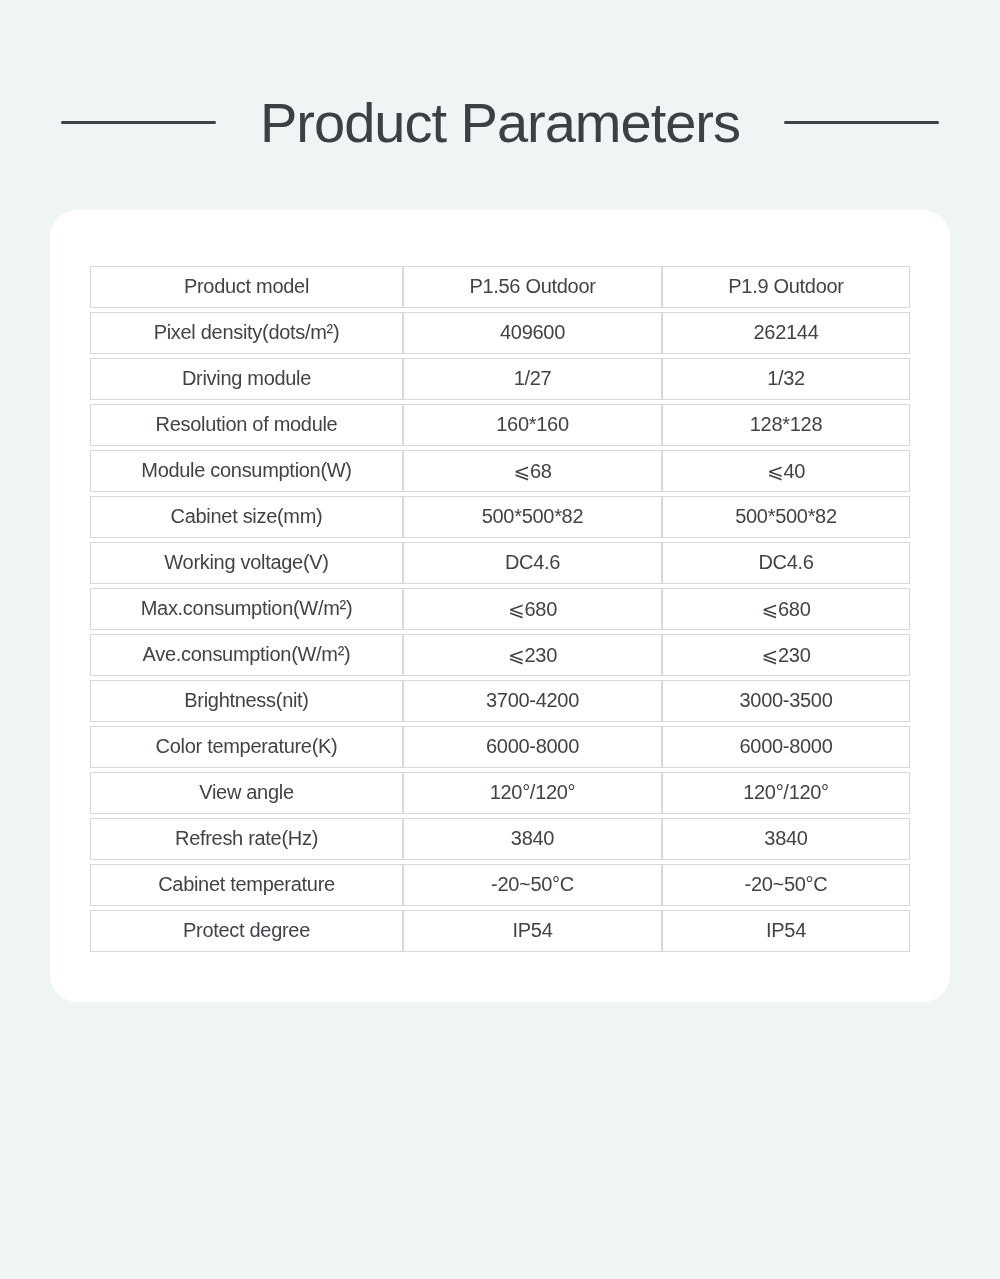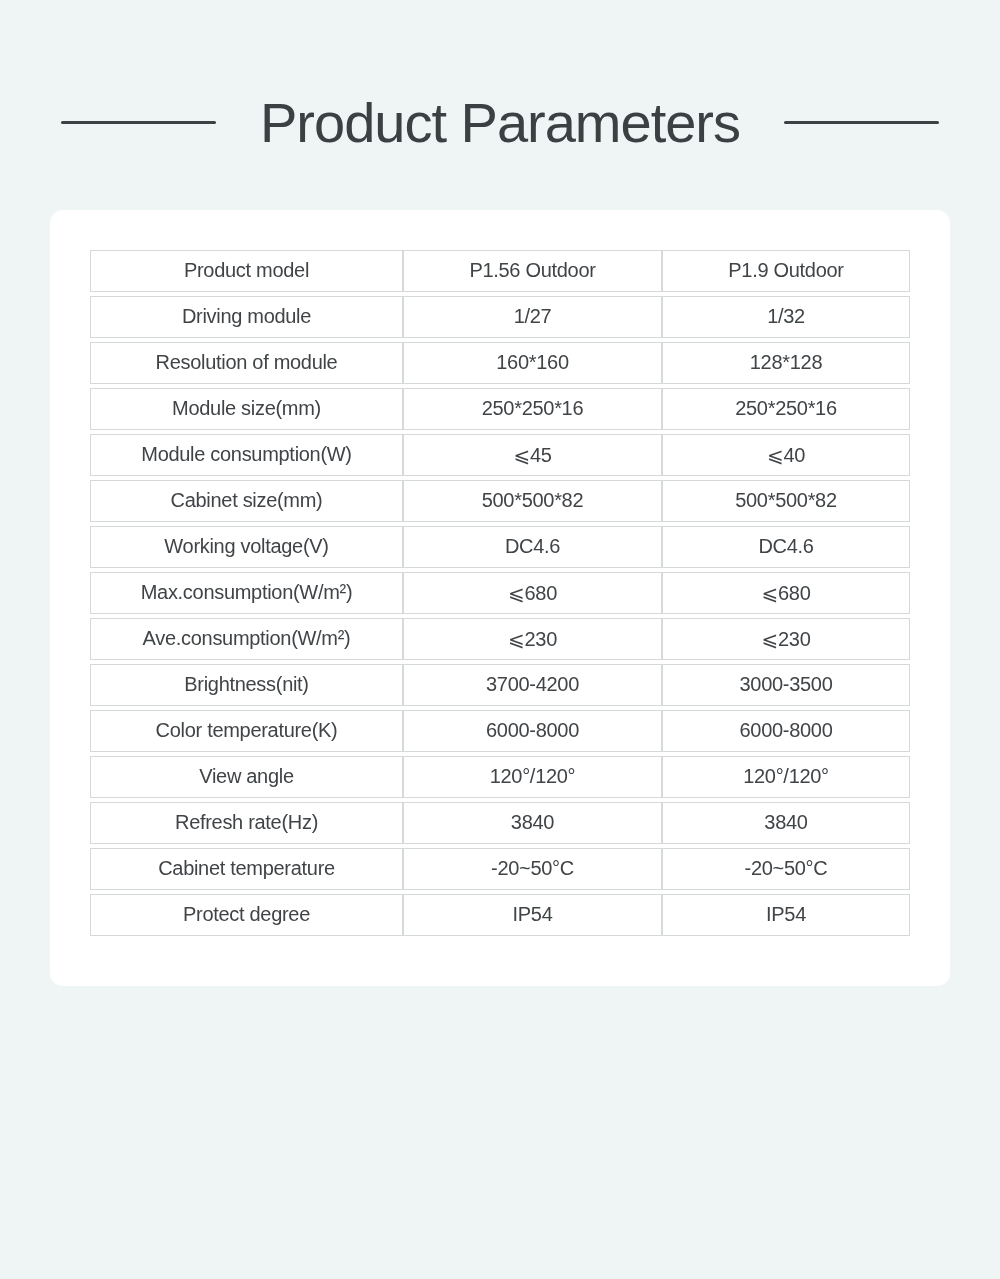--- a/index.html
+++ b/index.html
@@ -35,22 +35,22 @@
     letter-spacing: -1px;
     line-height: 1.1;
     white-space: nowrap;
   }
 
   
   .card {
     width: 900px;
     margin: 56px auto 0 auto;
     background: #ffffff;
-    border-radius: 13px;
-    padding: 36px 40px 46px 40px;
+    border-radius: 27px;
+    padding: 52px 40px 46px 40px;
   }
 
   
   table.specs {
     width: 820px;
     table-layout: fixed;
     border-collapse: separate;
     border-spacing: 0 4px;
   }
   table.specs td {
@@ -82,37 +82,37 @@
       <col style="width:259px">
       <col style="width:248px">
     </colgroup>
     <tbody>
         <tr>
           <td>Product model</td>
           <td>P1.56 Outdoor</td>
           <td>P1.9 Outdoor</td>
         </tr>
         <tr>
+          <td>Pixel density(dots/m²)</td>
+          <td>409600</td>
+          <td>262144</td>
+        </tr>
+        <tr>
           <td>Driving module</td>
           <td>1/27</td>
           <td>1/32</td>
         </tr>
         <tr>
           <td>Resolution of module</td>
           <td>160*160</td>
           <td>128*128</td>
         </tr>
         <tr>
-          <td>Module size(mm)</td>
-          <td>250*250*16</td>
-          <td>250*250*16</td>
-        </tr>
-        <tr>
           <td>Module consumption(W)</td>
-          <td>⩽45</td>
+          <td>⩽68</td>
           <td>⩽40</td>
         </tr>
         <tr>
           <td>Cabinet size(mm)</td>
           <td>500*500*82</td>
           <td>500*500*82</td>
         </tr>
         <tr>
           <td>Working voltage(V)</td>
           <td>DC4.6</td>

